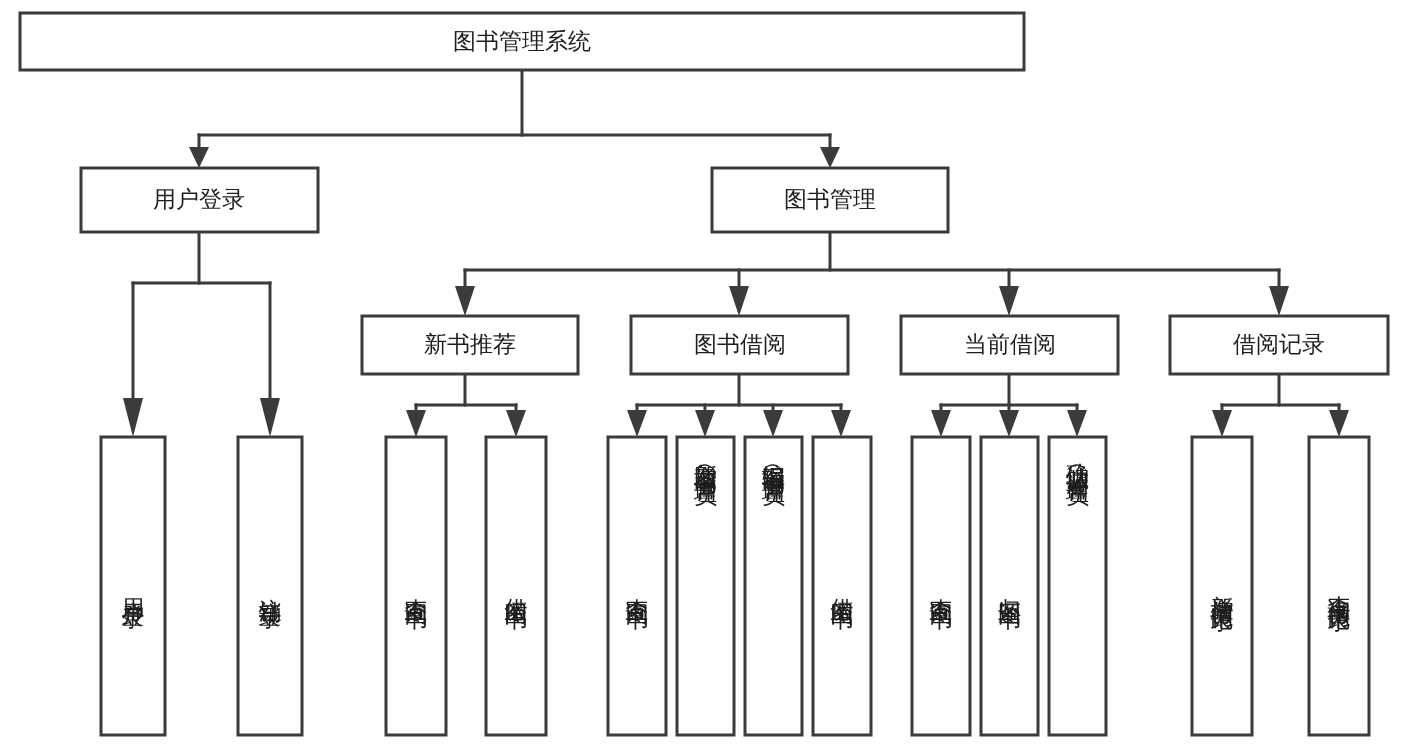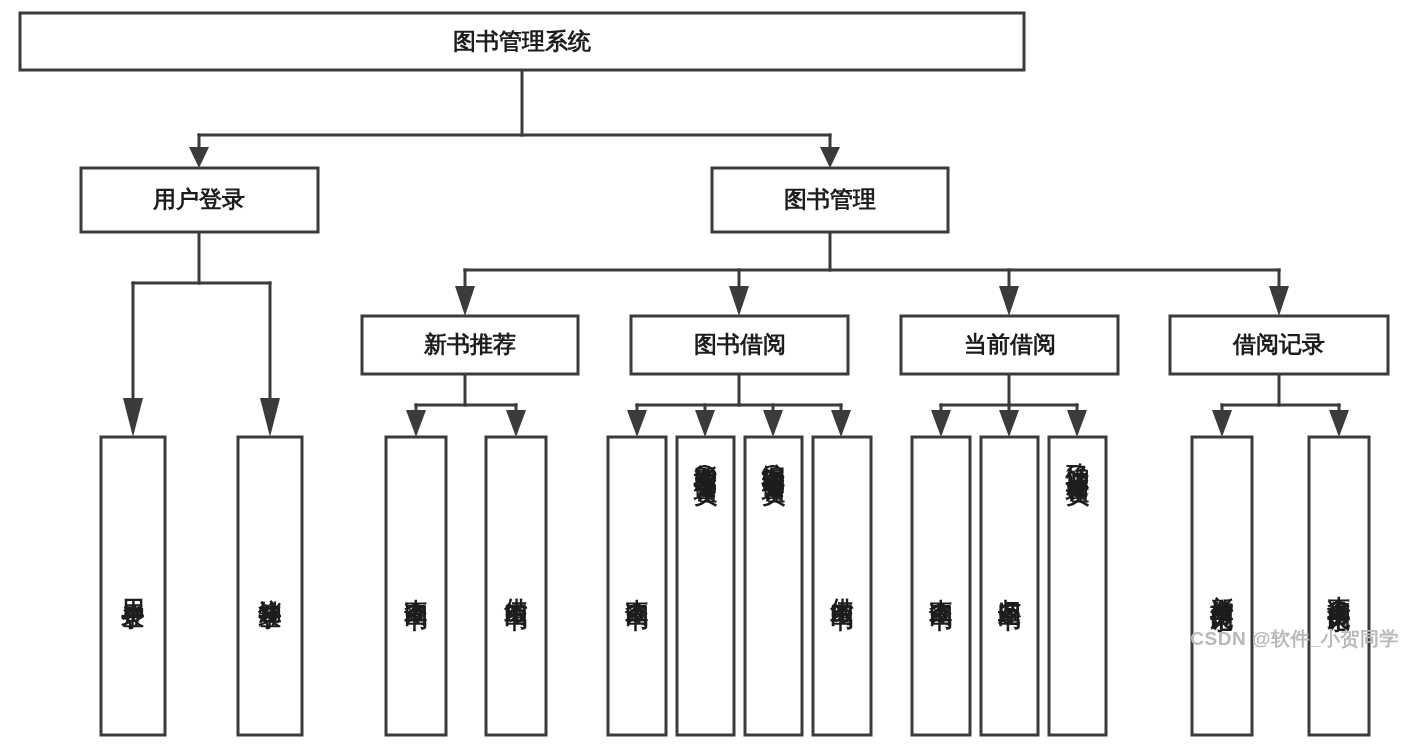--- a/index.html
+++ b/index.html
@@ -12,21 +12,20 @@
     width: 1405px;
     height: 747px;
     font-family: "Liberation Sans", "DejaVu Sans", sans-serif;
     overflow: hidden;
     position: relative;
   }
   #diagram-root {
     position: relative;
     width: 1405px;
     height: 658px;
-    font-weight: bold;
   }
   svg#flow-svg {
     position: absolute;
     top: 0;
     left: 0;
     width: 1405px;
     height: 747px;
   }
   .node-box {
     fill: #ffffff;
@@ -252,15 +251,14 @@
   </div>
 
   <div class="leaf-label-wrap" style="left:1192px; top:437px; width:60px; height:298px;">
     <span class="leaf-label">新增借阅记录</span>
   </div>
 
   <div class="leaf-label-wrap" style="left:1309px; top:437px; width:60px; height:298px;">
     <span class="leaf-label">查询借阅记录</span>
   </div>
 
-  <div class="watermark">CSDN @软件_小贺同学</div>
 
 </div>
 
 </body></html>

